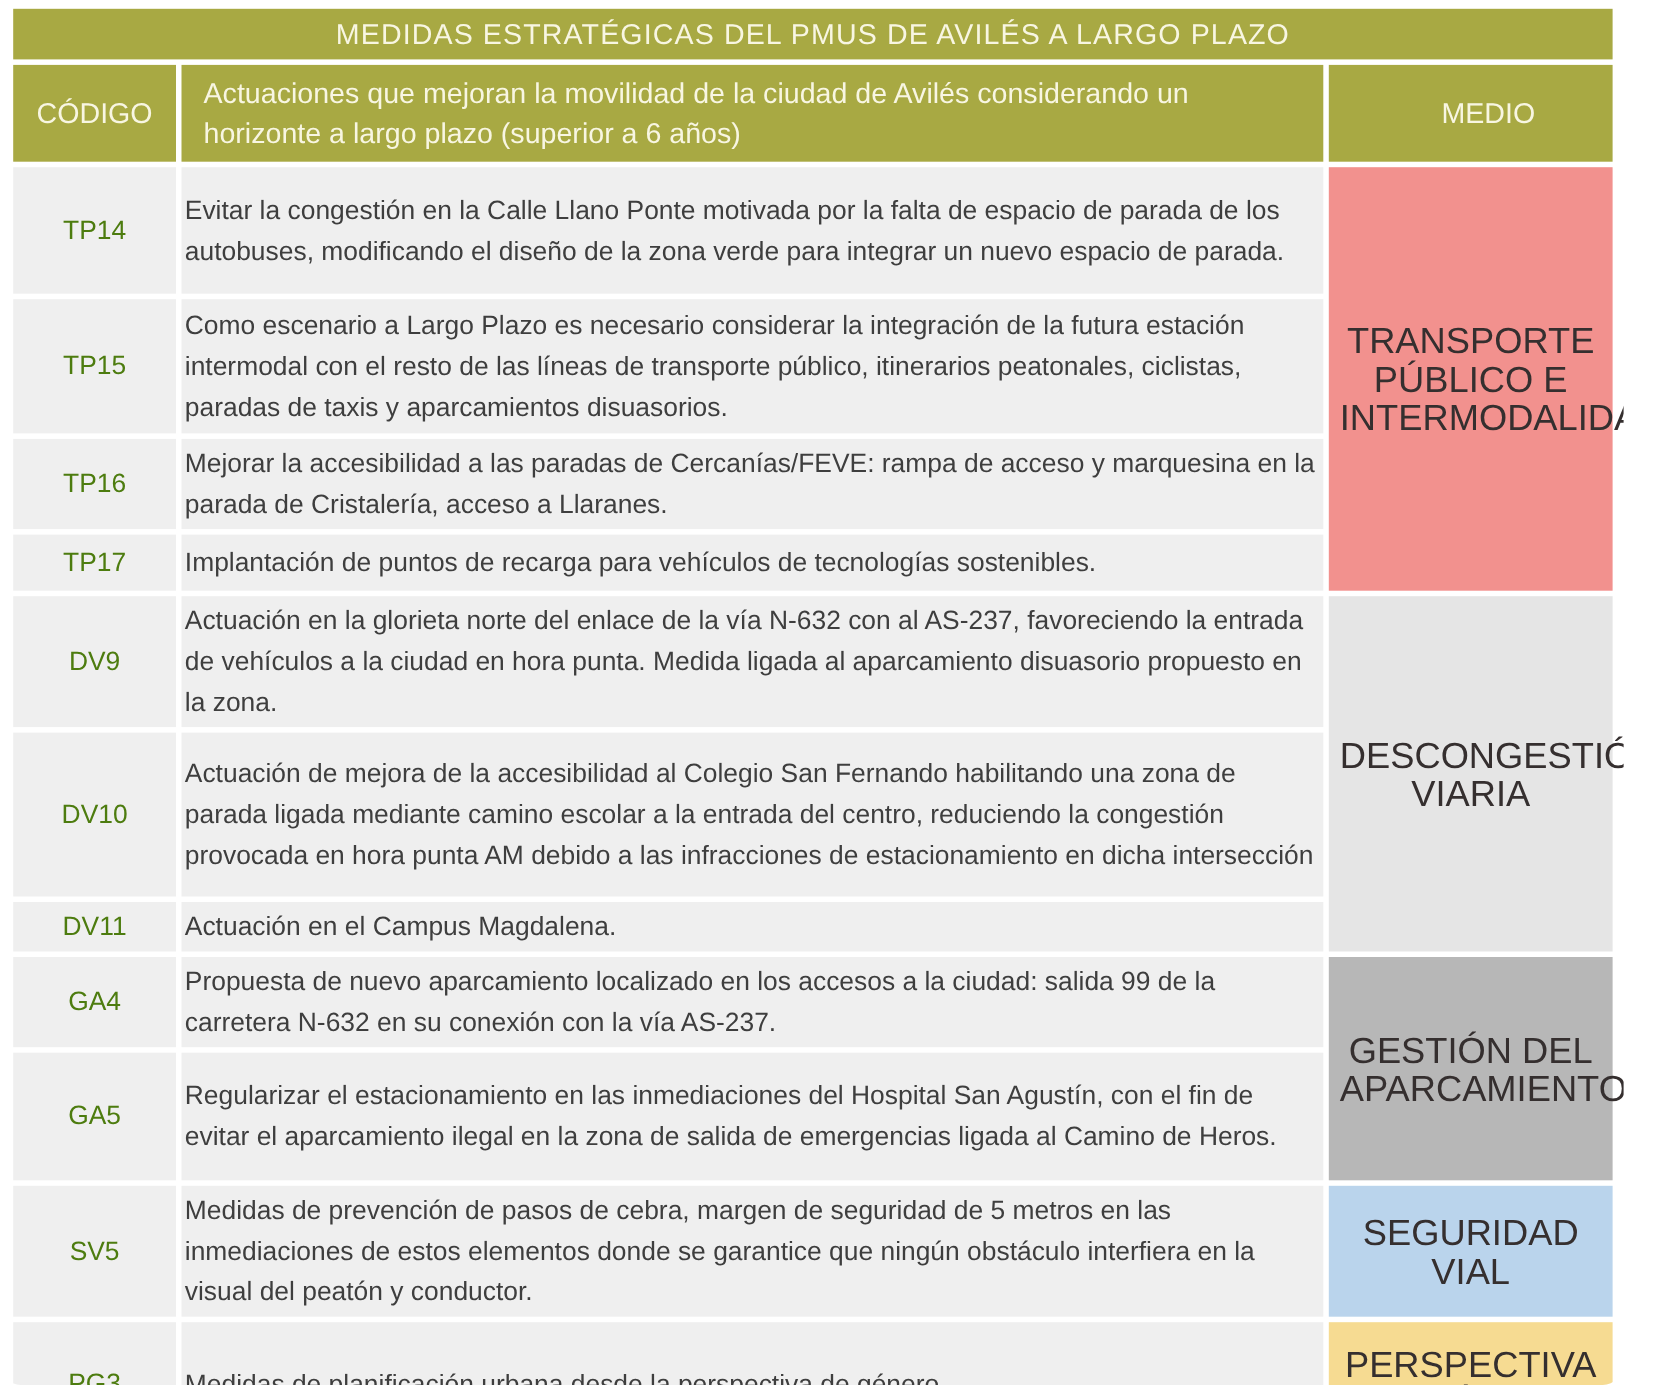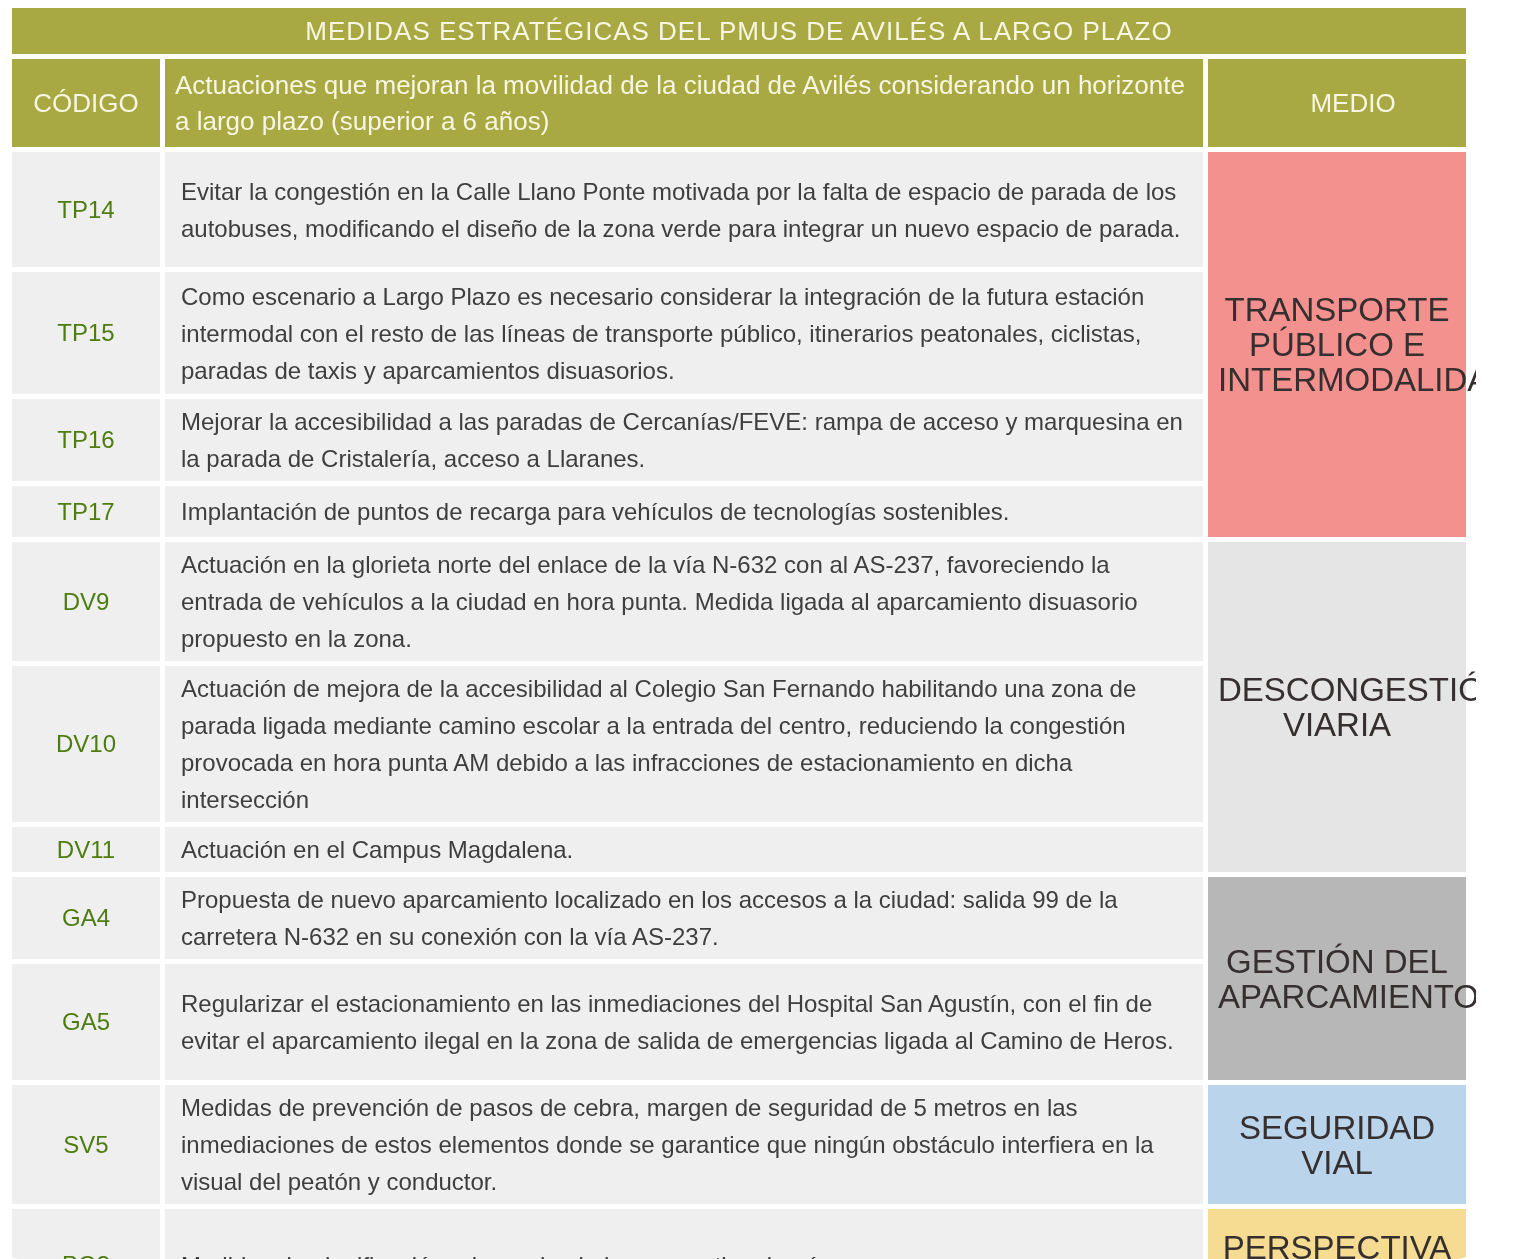--- a/index.html
+++ b/index.html
@@ -37,35 +37,35 @@
   }
   tr.colhead th {
     height: 86px;
     background: #a8a943;
     color: #f8f6e2;
     font-size: 26px;
     font-weight: 400;
     line-height: 36px;
   }
   th.h-code  { text-align: center; }
-  th.h-act   { text-align: left; padding: 0 10px; }
+  th.h-act   { text-align: left; padding: 0 20px; }
   th.h-medio { text-align: center; padding-left: 33px; }
   td.code {
     background: #efefef;
     color: #4d7c0f;
     font-size: 24px;
     text-align: center;
   }
   td.desc {
     background: #efefef;
     color: #3e3e3e;
     font-size: 24px;
     line-height: 37px;
     text-align: left;
-    padding: 4px 16px;
+    padding: 4px 3px;
   }
   td.medio {
     color: #352f2f;
     font-size: 33px;
     line-height: 35px;
     text-align: center;
     padding: 0 10px;
   }
 </style>
 </head>

